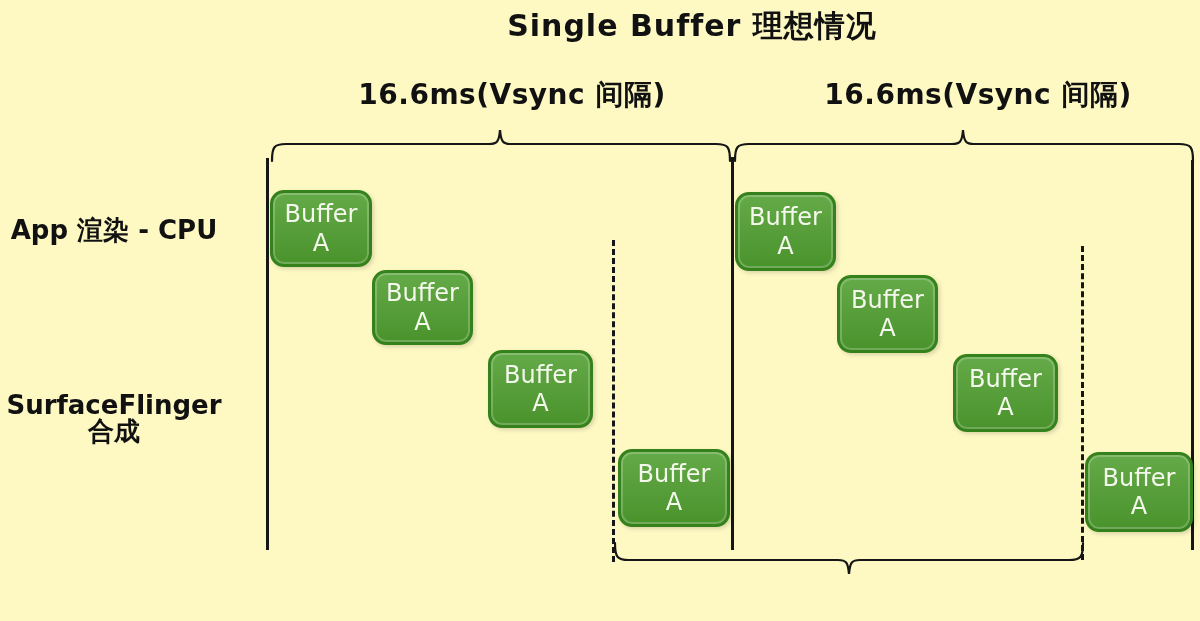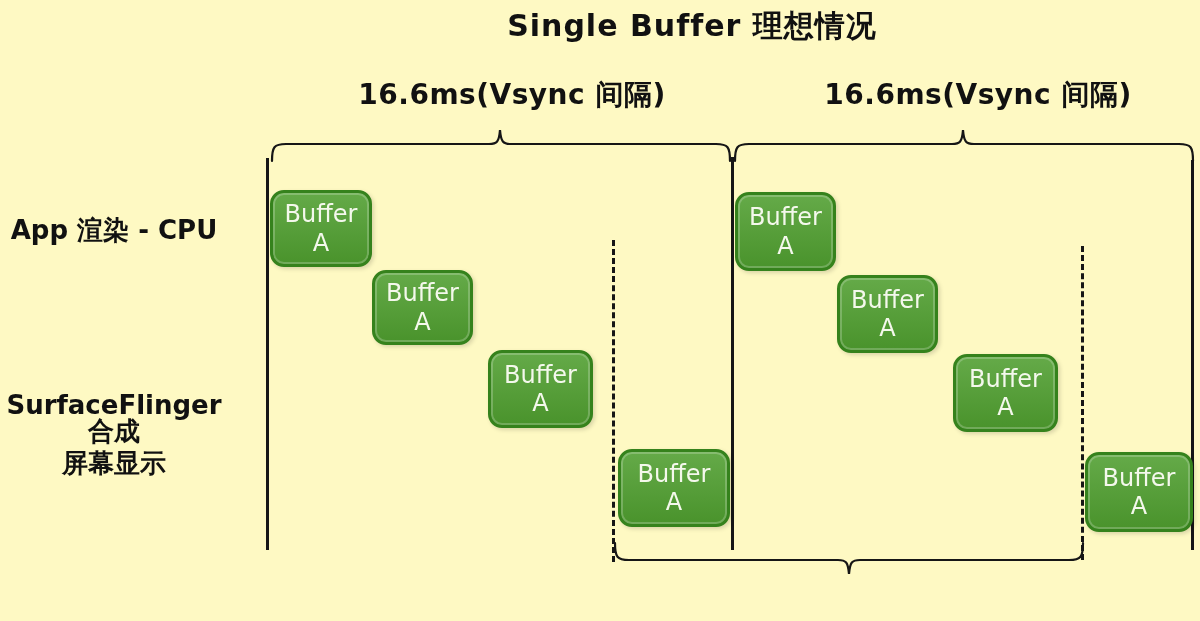--- a/index.html
+++ b/index.html
@@ -69,21 +69,20 @@
 
   <div class="vline" style="left:266px;top:158px;height:392px;"></div>
   <div class="vline" style="left:731px;top:157px;height:393px;"></div>
   <div class="vline" style="left:1191px;top:160px;height:390px;"></div>
 
   <div class="vline-dashed" style="left:612px;top:240px;height:322px;"></div>
   <div class="vline-dashed" style="left:1081px;top:246px;height:314px;"></div>
 
   <div class="lane-label" style="top:217px;">App 渲染 - CPU</div>
   <div class="lane-label" style="top:392px;">SurfaceFlinger合成</div>
-  <div class="lane-label" style="top:450px;">屏幕显示</div>
 
   <div class="bufbox" style="left: 270px; top: 190px; width: 102px; height: 77px;">Buffer
 A</div>
   <div class="bufbox" style="left: 372px; top: 270px; width: 101px; height: 75px;">Buffer
 A</div>
   <div class="bufbox" style="left: 488px; top: 350px; width: 105px; height: 78px;">Buffer
 A</div>
   <div class="bufbox" style="left: 618px; top: 449px; width: 112px; height: 78px;">Buffer
 A</div>
   <div class="bufbox" style="left: 735px; top: 192px; width: 101px; height: 79px;">Buffer

